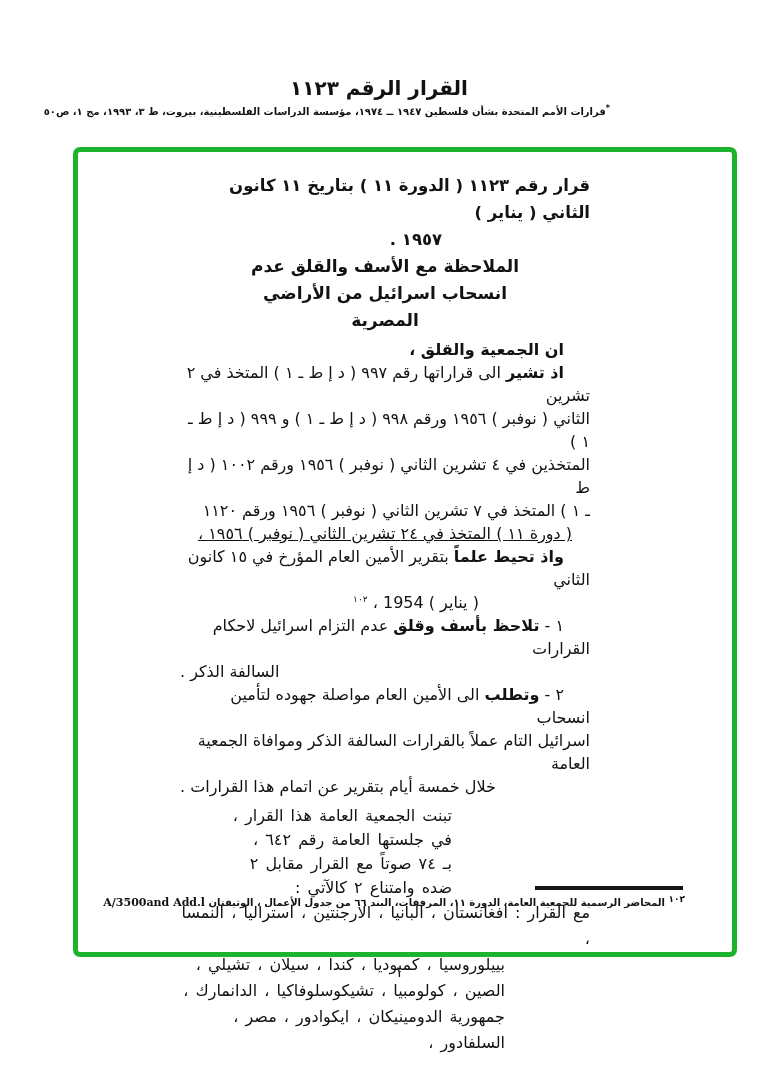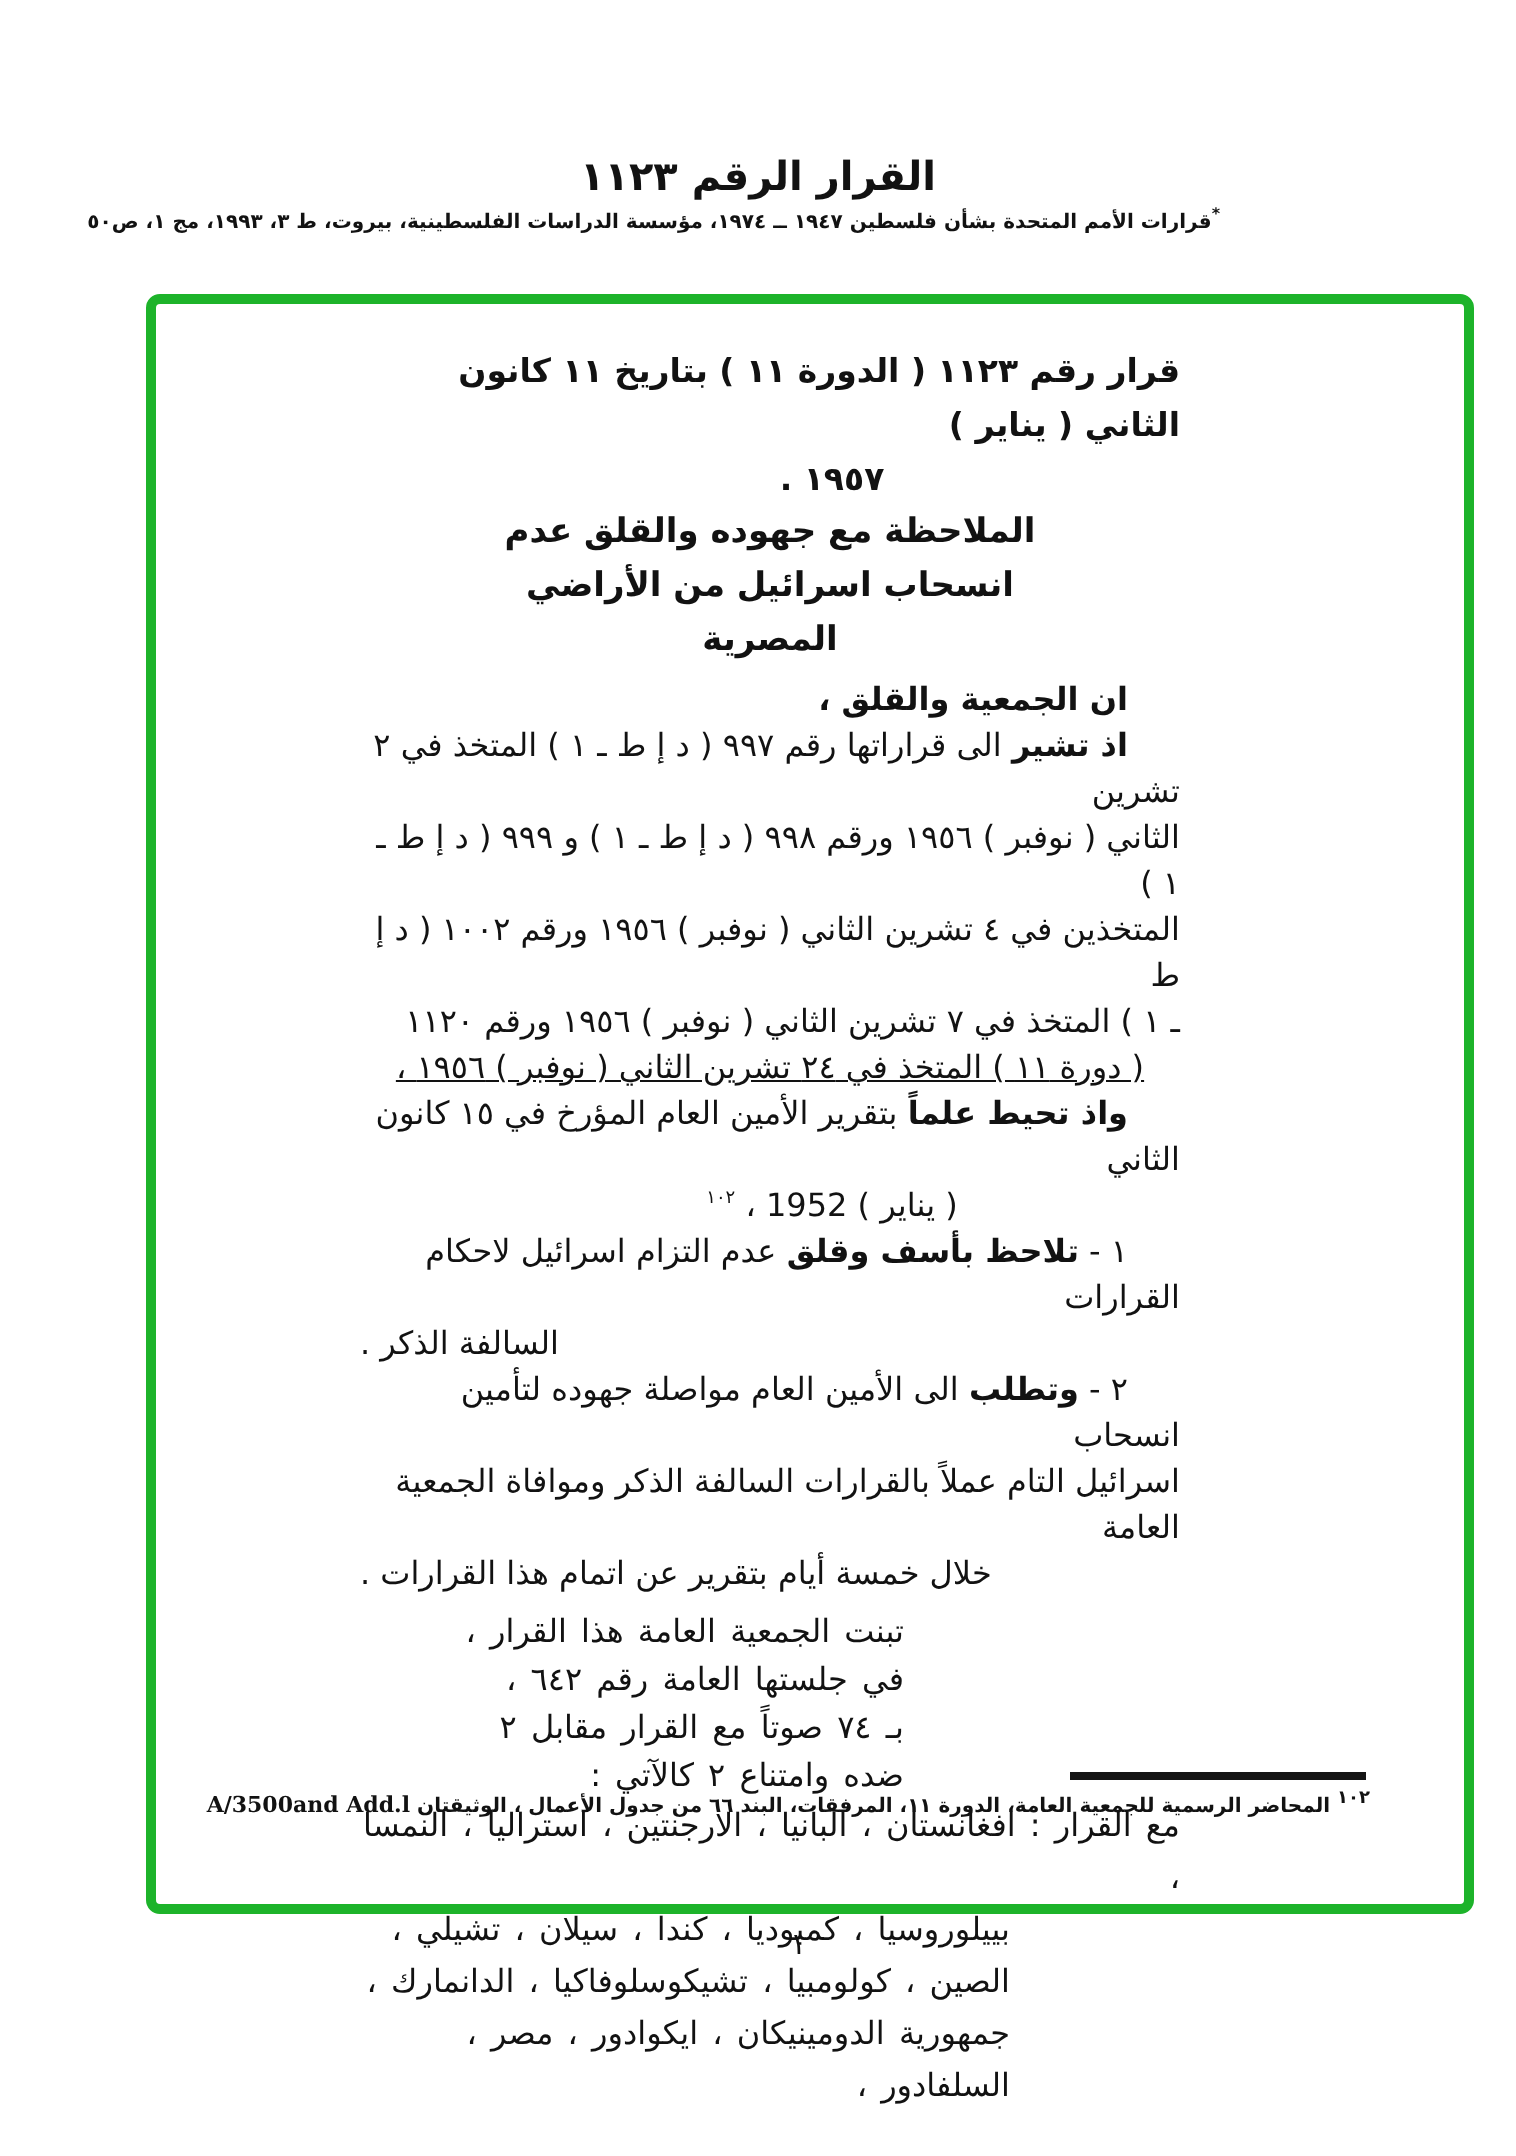--- a/index.html
+++ b/index.html
@@ -46,34 +46,34 @@
 
   <div class="source-line"><sup>*</sup><span>قرارات الأمم المتحدة بشأن فلسطين ١٩٤٧ ــ ١٩٧٤، مؤسسة الدراسات الفلسطينية، بيروت، ط ٣، ١٩٩٣، مج ١، ص٥٠</span></div>
 
   <div class="green-box"></div>
 
   <div class="content">
 
     <div class="h-lines">قرار رقم ١١٢٣ ( الدورة ١١ ) بتاريخ ١١ كانون الثاني ( يناير )</div>
     <div class="h-lines year">١٩٥٧ .</div>
 
-    <div class="subject">الملاحظة مع جهوده والقلق عدم</div>
+    <div class="subject">الملاحظة مع الأسف والقلق عدم</div>
     <div class="subject">انسحاب اسرائيل من الأراضي</div>
     <div class="subject">المصرية</div>
 
     <div class="opening">ان الجمعية والقلق ،</div>
 
     <div class="para indent"><b>اذ تشير</b><span> الى قراراتها رقم ٩٩٧ ( د إ ط ـ ١ ) المتخذ في ٢ تشرين</span></div>
     <div class="para">الثاني ( نوفبر ) ١٩٥٦ ورقم ٩٩٨ ( د إ ط ـ ١ ) و ٩٩٩ ( د إ ط ـ ١ )</div>
     <div class="para">المتخذين في ٤ تشرين الثاني ( نوفبر ) ١٩٥٦ ورقم ١٠٠٢ ( د إ ط</div>
     <div class="para">ـ ١ ) المتخذ في ٧ تشرين الثاني ( نوفبر ) ١٩٥٦ ورقم ١١٢٠</div>
     <div class="para center">( دورة ١١ ) المتخذ في ٢٤ تشرين الثاني ( نوفبر ) ١٩٥٦ ،</div>
 
     <div class="para indent"><b>واذ تحيط علماً</b><span> بتقرير الأمين العام المؤرخ في ١٥ كانون الثاني</span></div>
-    <div class="para year"><span>( يناير ) 1952 ،</span> <sup>١٠٢</sup></div>
+    <div class="para year"><span>( يناير ) 1954 ،</span> <sup>١٠٢</sup></div>
 
     <div class="para indent"><span>١ - </span><b>تلاحظ بأسف وقلق</b><span> عدم التزام اسرائيل لاحكام القرارات</span></div>
     <div class="para leftal">السالفة الذكر .</div>
 
     <div class="para indent"><span>٢ - </span><b>وتطلب</b><span> الى الأمين العام مواصلة جهوده لتأمين انسحاب</span></div>
     <div class="para">اسرائيل التام عملاً بالقرارات السالفة الذكر وموافاة الجمعية العامة</div>
     <div class="para leftal">خلال خمسة أيام بتقرير عن اتمام هذا القرارات .</div>
 
     <div class="adoption">
       <div>تبنت الجمعية العامة هذا القرار ،</div>

